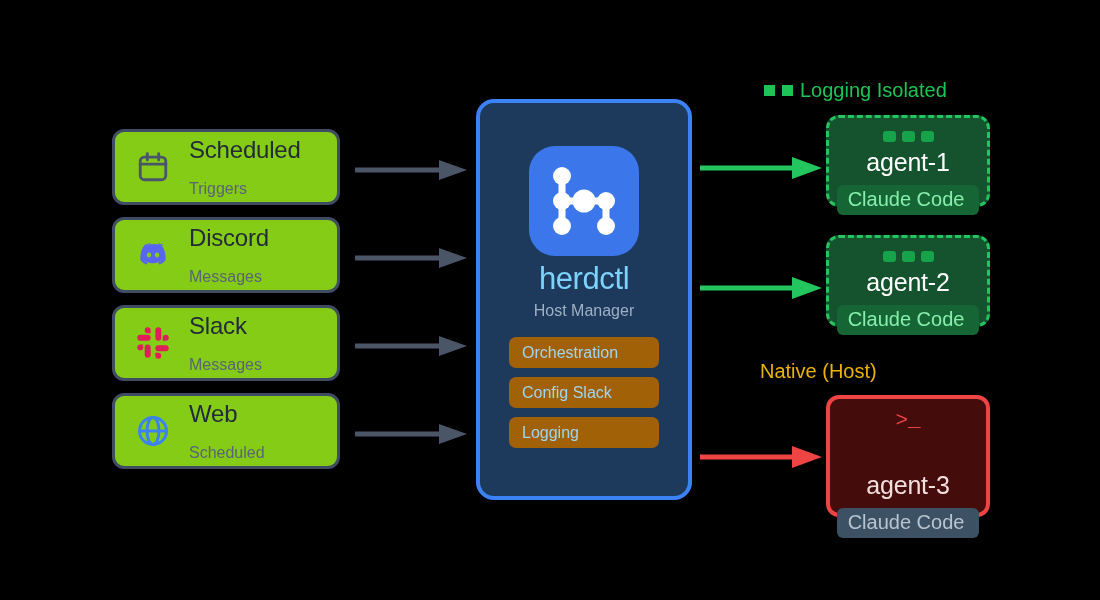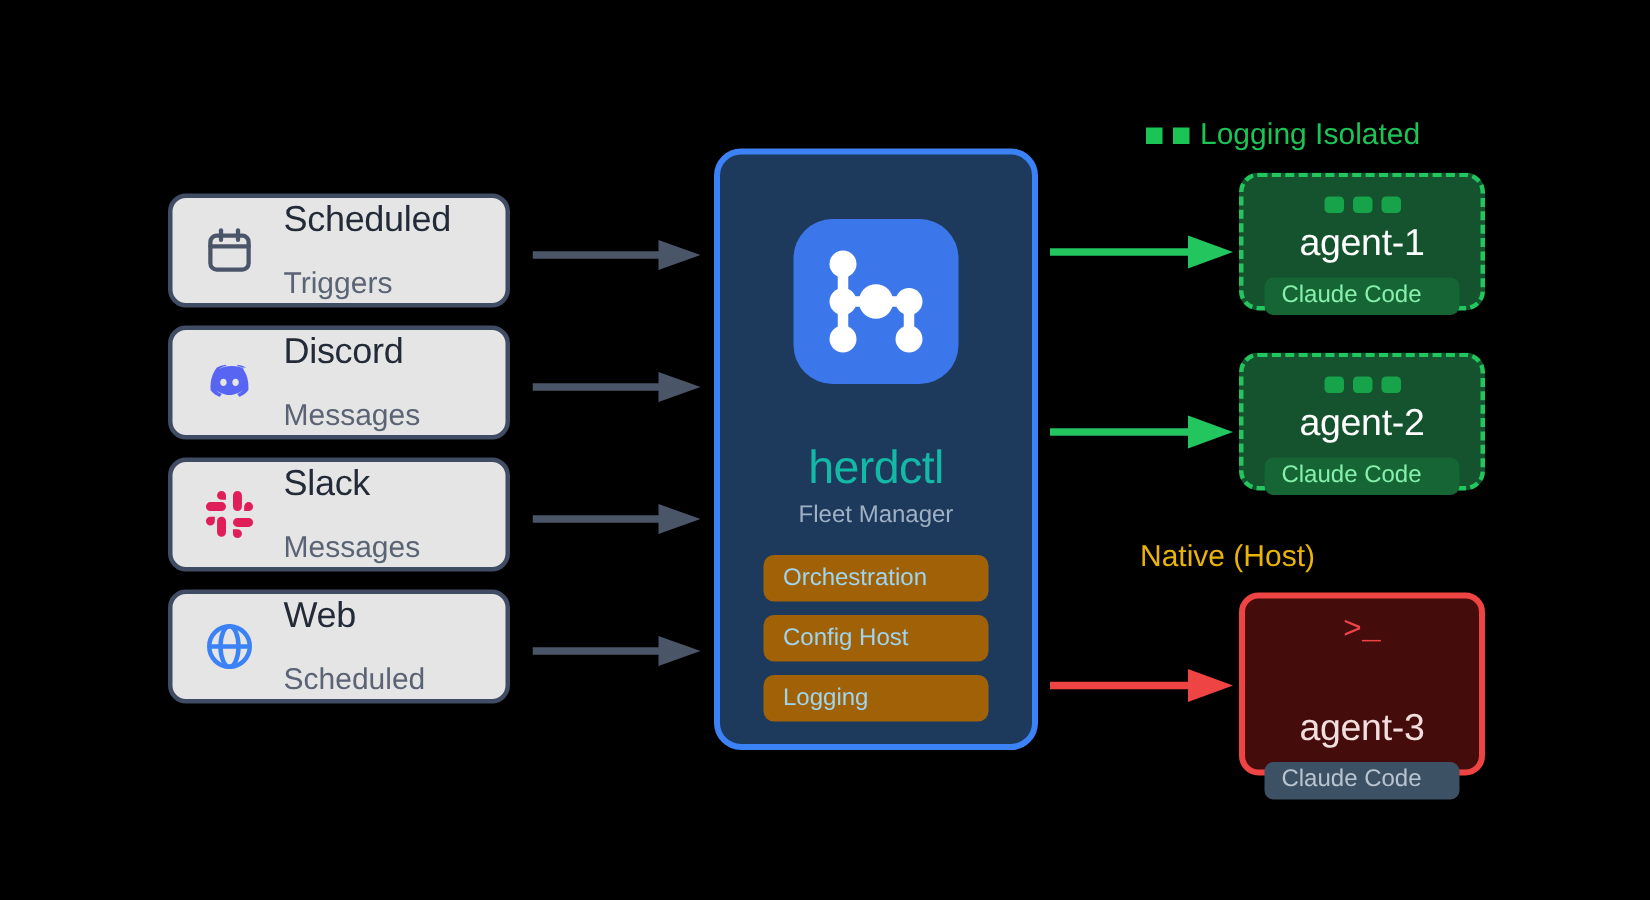--- a/index.html
+++ b/index.html
@@ -22,21 +22,21 @@
     height: 600px;
   }
 
   
   .source-card {
     position: absolute;
     left: 112px;
     width: 228px;
     height: 76px;
     box-sizing: border-box;
-    background: #e5e5e5;
+    background: #84cc16;
     border: 3px solid #3f4c63;
     border-radius: 12px;
     display: flex;
     align-items: center;
     padding-left: 18px;
     gap: 16px;
   }
   .src-icon {
     width: 40px;
     height: 40px;
@@ -50,21 +50,21 @@
     flex-direction: column;
     justify-content: center;
     line-height: 1.05;
   }
   .src-title {
     font-size: 24px;
     color: #232b38;
     letter-spacing: -0.2px;
   }
   .src-sub {
-    font-size: 20px;
+    font-size: 16px;
     color: #5b6475;
     margin-top: 19px;
   }
 
   
   .arrow-in {
     position: absolute;
     left: 355px;
     width: 112px;
     height: 26px;
@@ -89,23 +89,23 @@
     width: 110px;
     height: 110px;
     margin-top: 43px;
     background: #3b77ea;
     border-radius: 26px;
     display: flex;
     align-items: center;
     justify-content: center;
   }
   .panel-title {
-    margin-top: 38px;
+    margin-top: 5px;
     font-size: 31px;
-    color: #14b8a6;
+    color: #7dd3fc;
     letter-spacing: -0.4px;
   }
   .panel-sub {
     margin-top: 5px;
     font-size: 16px;
     color: #9fb0c4;
   }
   .pill-list {
     margin-top: 17px;
     display: flex;
@@ -192,22 +192,22 @@
   }
   .agent-name {
     margin-top: 6px;
     font-size: 25px;
     color: #ffffff;
     letter-spacing: -0.2px;
   }
   .agent-native .agent-name { color: #f3dede; margin-top: 40px; }
   .badge {
     margin-top: 8px;
-    font-size: 16px;
-    padding: 3px 25px 4px 11px;
+    font-size: 20px;
+    padding: 3px 15px 4px 11px;
     border-radius: 6px;
   }
   .badge-green {
     background: #166534;
     color: #86efac;
   }
   .badge-slate {
     background: #3c5164;
     color: #b8c4d0;
   }
@@ -320,24 +320,24 @@
           <circle cx="17" cy="14" r="9"></circle>
           <circle cx="17" cy="39" r="9"></circle>
           <circle cx="17" cy="64" r="9"></circle>
           <circle cx="39" cy="39" r="11.5"></circle>
           <circle cx="61" cy="39" r="9"></circle>
           <circle cx="61" cy="64" r="9"></circle>
         </g>
       </svg>
     </div>
     <div class="panel-title">herdctl</div>
-    <div class="panel-sub">Fleet Manager</div>
+    <div class="panel-sub">Host Manager</div>
     <div class="pill-list">
       <div class="pill">Orchestration</div>
-      <div class="pill">Config Host</div>
+      <div class="pill">Config Slack</div>
       <div class="pill">Logging</div>
     </div>
   </div>
 
   <div class="group-label" id="docker-label">
     <span class="dock-sq"></span>
     <span class="dock-sq"></span>
     <span>Logging Isolated</span>
   </div>
 

